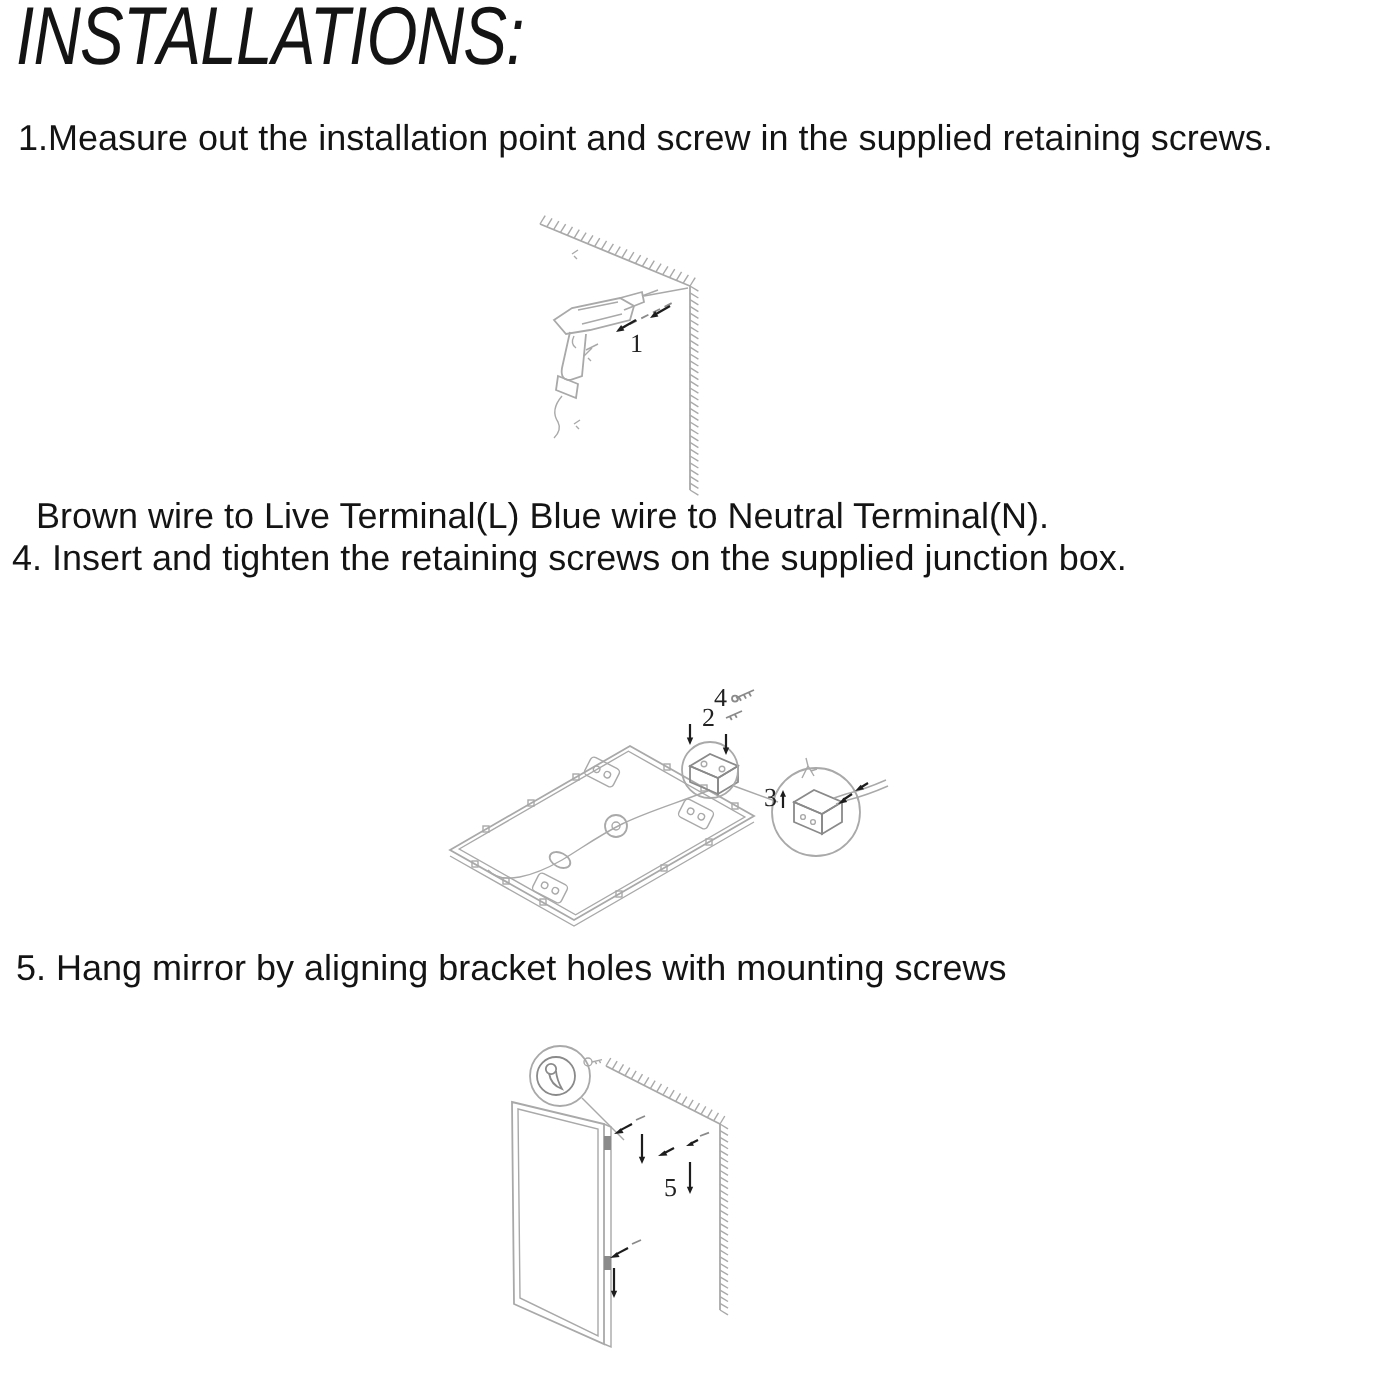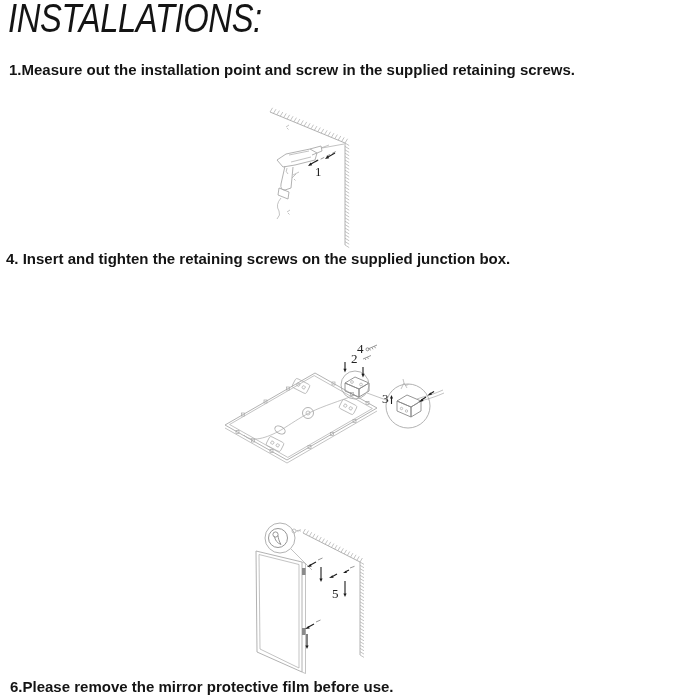--- a/index.html
+++ b/index.html
@@ -11,21 +11,21 @@
   html,body{margin:0;padding:0;background:var(--paper);}
   #canvas{
     position:relative;width:640px;height:700px;background:var(--paper);
     font-family:"Liberation Sans",sans-serif;color:var(--ink);overflow:hidden;
   }
   .title{
     position:absolute;left:8px;top:-5px;
     font-size:41px;font-style:italic;font-weight:400;letter-spacing:-0.5px;
     transform:scaleX(0.80);transform-origin:left top;white-space:nowrap;
   }
-  .tblock{position:absolute;font-size:15px;font-weight:bold;}
+  .tblock{position:absolute;font-size:18px;}
   .tblock .line{white-space:nowrap;}
   .lh25 .line{line-height:25px;}
   .lh21 .line{line-height:21px;}
   .ind13{padding-left:13px;}
   .ind12{padding-left:12px;}
   .fig{position:absolute;}
   .callout{font-family:"Liberation Serif",serif;font-size:13px;fill:#222;}
   svg .sk{stroke:var(--sketch);fill:none;stroke-width:0.9;}
   svg .skf{stroke:var(--sketch);fill:none;stroke-width:0.7;}
   svg .skd{stroke:var(--sketch-dark);fill:none;stroke-width:0.9;}
@@ -123,20 +123,21 @@
       <path class="skd" d="M84,61 L112,47" stroke-dasharray="4,2.5"></path>
       <line class="blk" x1="93" y1="56" x2="86" y2="60"></line>
       <polygon class="blkf" points="83,62 85.6,58.5 87.2,61.3"></polygon>
       <line class="blk" x1="110" y1="49" x2="103" y2="53"></line>
       <polygon class="blkf" points="100,55 102.6,51.5 104.2,54.3"></polygon>
     </g>
     <text class="callout" x="90" y="72">1</text>
   </svg>
 
   <div class="tblock lh21" style="left:6px;top:248px;">
+    <div class="line ind12">Brown wire to Live Terminal(L) Blue wire to Neutral Terminal(N).</div>
     <div class="line">4. Insert and tighten the retaining screws on the supplied junction box.</div>
   </div>
 
   <svg class="fig" style="left:205px;top:333px;" width="260" height="140" viewBox="0 0 260 140">
     <g>
       <path class="sk" d="M20,92 L110,40 L172,75 L82,127 Z"></path>
       <path class="skf" d="M24.6,91.5 L109.2,42.6 L167.4,75.5 L82.8,124.4 Z"></path>
       <path class="skf" d="M20,95 L82,130 L172,78"></path>
       <g class="skf">
         <rect x="36.5" y="80" width="3" height="3"></rect>
@@ -212,20 +213,21 @@
     <text class="callout" x="152" y="20">4</text>
     <text class="callout" x="146" y="30">2</text>
     <text class="callout" x="177" y="70">3</text>
     <g>
       <line class="blk" x1="186.5" y1="71" x2="186.5" y2="65"></line>
       <polygon class="blkf" points="186.5,62 185,65.4 188,65.4"></polygon>
     </g>
   </svg>
 
   <div class="tblock lh25" style="left:8px;top:472px;">
+    <div class="line">5. Hang mirror by aligning bracket holes with mounting screws</div>
   </div>
 
   <svg class="fig" style="left:248px;top:518px;" width="152" height="158" viewBox="0 0 152 158">
     <g>
       <circle class="sk" cx="32" cy="20" r="15"></circle>
       <circle class="skd" cx="30" cy="20" r="9.5"></circle>
       <circle class="skd" cx="27.5" cy="16.5" r="2.6"></circle>
       <path class="skd" d="M26.5,18.5 C27,22 29,25 33,26.5 C31,23 30.3,20.5 30,17.5"></path>
       <circle class="skf" cx="46" cy="13" r="2"></circle>
       <path class="skf" d="M48,13 l5,-1.2 M49.5,12.6 l0.8,1.5 M51.5,12.1 l0.8,1.5"></path>
@@ -310,17 +312,14 @@
       <line class="blk" x1="89" y1="56" x2="84.5" y2="58.4"></line>
       <polygon class="blkf" points="81,60 84.4,57.3 85.7,59.7"></polygon>
       <line class="blk" x1="101" y1="52" x2="97.5" y2="53.8"></line>
       <polygon class="blkf" points="95,55 97.8,52.8 99,54.9"></polygon>
       <line class="blk" x1="97" y1="63" x2="97" y2="76"></line>
       <polygon class="blkf" points="97,79 95.4,75.4 98.6,75.4"></polygon>
     </g>
     <text class="callout" x="84" y="80">5</text>
   </svg>
 
-  <div class="tblock lh25" style="left:10px;top:674px;">
-    <div class="line">6.Please remove the mirror protective film before use.</div>
-  </div>
 
 </div>
 
 </body></html>

